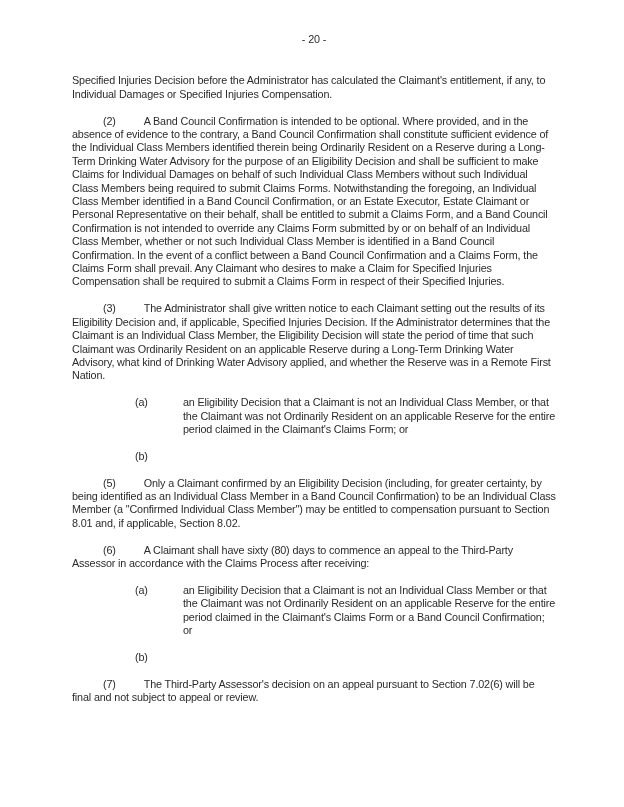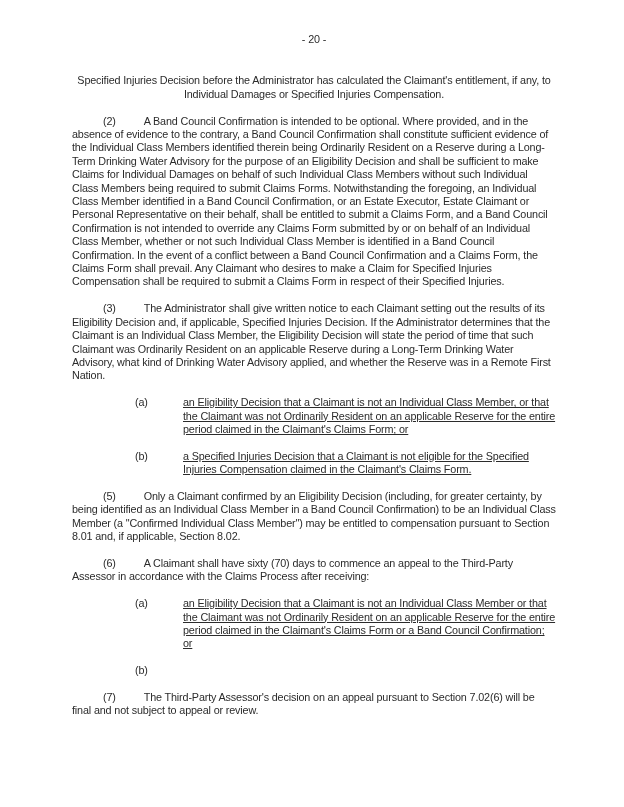--- a/index.html
+++ b/index.html
@@ -28,41 +28,39 @@
     margin-top: 33px;
     text-align: center;
   }
   .para {
     margin: 13.4px 0 0 0;
     text-indent: 31px;
     text-align: left;
   }
   .para.plain {
     text-indent: 0;
-    text-align: center;
   }
   .para.first {
     margin-top: 28px;
   }
   .tab {
     display: inline-block;
     width: 28px;
   }
   .sub {
     display: flex;
     margin-top: 13.4px;
   }
   .sub-marker {
     margin-left: 63px;
     width: 48px;
     flex-shrink: 0;
   }
   .sub-text {
     flex: 1;
-    text-decoration: underline;
   }
   strong { font-weight: normal; }
 </style>
 </head>
 <body>
 
 <div class="page">
   <div class="content">
 
     <div class="page-number">- 20 -</div>
@@ -74,26 +72,25 @@
     <p class="para"><span class="marker">(3)</span><span class="tab"></span><span>The Administrator shall give written notice to each Claimant setting out the results of its Eligibility Decision and, if applicable, Specified Injuries Decision.  If the Administrator determines that the Claimant is an Individual Class Member, the Eligibility Decision will state the period of time that such Claimant was Ordinarily Resident on an applicable Reserve during a Long-Term Drinking Water Advisory, what kind of Drinking Water Advisory applied, and whether the Reserve was in a Remote First Nation.</span></p>
 
 
     <div class="sub">
       <span class="sub-marker">(a)</span>
       <span class="sub-text">an Eligibility Decision that a Claimant is not an Individual Class Member, or that the Claimant was not Ordinarily Resident on an applicable Reserve for the entire period claimed in the Claimant's Claims Form; or</span>
     </div>
 
     <div class="sub">
       <span class="sub-marker">(b)</span>
-      <span class="sub-text">a Specified Injuries Decision that a Claimant is not eligible for the Specified Injuries Compensation claimed in the Claimant's Claims Form.</span>
     </div>
 
     <p class="para"><span class="marker">(5)</span><span class="tab"></span><span>Only a Claimant confirmed by an Eligibility Decision (including, for greater certainty, by being identified as an Individual Class Member in a Band Council Confirmation) to be an Individual Class Member (a "</span><strong>Confirmed Individual Class Member</strong><span>") may be entitled to compensation pursuant to Section 8.01 and, if applicable, Section 8.02.</span></p>
 
-    <p class="para"><span class="marker">(6)</span><span class="tab"></span><span>A Claimant shall have sixty (70) days to commence an appeal to the Third-Party Assessor in accordance with the Claims Process after receiving:</span></p>
+    <p class="para"><span class="marker">(6)</span><span class="tab"></span><span>A Claimant shall have sixty (80) days to commence an appeal to the Third-Party Assessor in accordance with the Claims Process after receiving:</span></p>
 
     <div class="sub">
       <span class="sub-marker">(a)</span>
       <span class="sub-text">an Eligibility Decision that a Claimant is not an Individual Class Member or that the Claimant was not Ordinarily Resident on an applicable Reserve for the entire period claimed in the Claimant's Claims Form or a Band Council Confirmation; or</span>
     </div>
 
     <div class="sub">
       <span class="sub-marker">(b)</span>
     </div>
 

